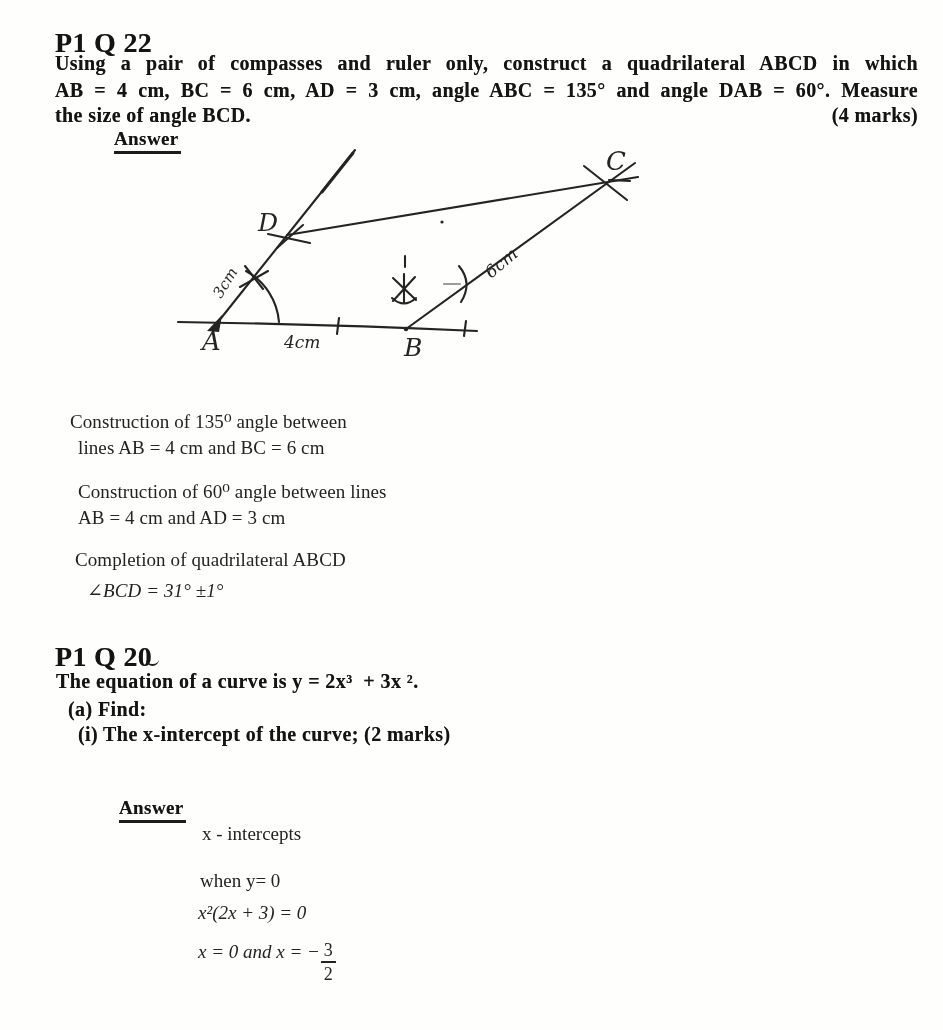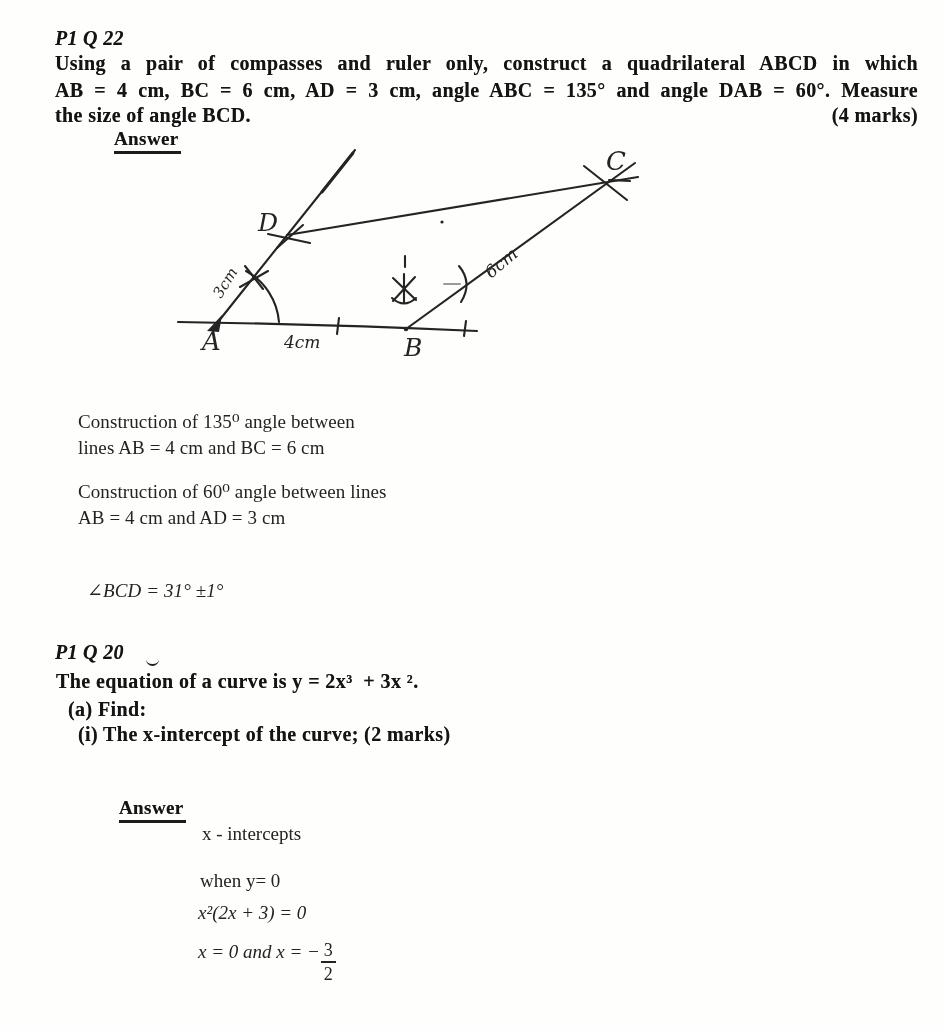--- a/index.html
+++ b/index.html
@@ -1,20 +1,20 @@
 <!DOCTYPE html>
 <html><head>
 <meta charset="utf-8">
 <style>
   html,body{margin:0;padding:0;background:#ffffff;}
   .page{position:relative;width:943px;height:1030px;background:#fefefd;overflow:hidden;
         color:#1f1f1f;font-family:"Liberation Serif","DejaVu Serif",serif;}
   .abs{position:absolute;}
   .pre{white-space:pre;}
-  .qhead{font-weight:700;font-style:italic;font-size:20px;letter-spacing:0.3px;color:#141414;
+  .qhead{font-weight:700;font-size:28px;letter-spacing:0.3px;color:#141414;
          text-shadow:0 0 0.5px rgba(20,20,20,0.55);}
   .bq{font-weight:700;font-size:20px;line-height:25px;letter-spacing:0.4px;color:#141414;
       text-shadow:0 0 0.6px rgba(20,20,20,0.55);}
   .jl{text-align:justify;text-align-last:justify;}
   .flexline{display:flex;justify-content:space-between;}
   .ansr{font-weight:700;font-size:19px;letter-spacing:0.4px;color:#141414;
         border-bottom:3px solid #1c1c1c;padding:0 2px 1px 0;
         text-shadow:0 0 0.5px rgba(20,20,20,0.55);}
   .note{font-size:19px;line-height:25px;letter-spacing:0.1px;color:#232323;}
   .mathit{font-style:italic;}
@@ -86,24 +86,25 @@
 
     <text x="202" y="350" font-size="26" font-style="italic">A</text>
     <text x="404" y="356" font-size="25" font-style="italic">B</text>
     <text x="606" y="170" font-size="26" font-style="italic">C</text>
     <text x="258" y="231" font-size="25" font-style="italic">D</text>
     <text x="284" y="348" font-size="17" font-style="italic">4cm</text>
     <text x="221" y="299" font-size="15" font-style="italic" transform="rotate(-58 221 299)">3cm</text>
     <text x="491" y="279" font-size="17" font-style="italic" transform="rotate(-40 491 279)">6cm</text>
   </svg>
 
-  <div class="abs note" style="left:78px;top:409px">Construction of 135⁰ angle between</div>
+  <div class="abs note" style="left:70px;top:409px">Construction of 135⁰ angle between</div>
   <div class="abs note" style="left:78px;top:435px">lines AB = 4 cm and BC = 6 cm</div>
   <div class="abs note" style="left:78px;top:479px">Construction of 60⁰ angle between lines</div>
   <div class="abs note" style="left:78px;top:505px">AB = 4 cm and AD = 3 cm</div>
+  <div class="abs note" style="left:75px;top:547px">Completion of quadrilateral ABCD</div>
   <div class="abs note mathit" style="left:87px;top:578px">∠BCD = 31° ±1°</div>
 
   <div class="abs qhead" style="left:55px;top:641px">P1 Q 20</div>
   <div class="abs squig" style="left:146px;top:657px"></div>
 
   <div class="abs bq pre" style="left:56px;top:669px">The equation of a curve is y = 2x³  + 3x ².</div>
   <div class="abs bq" style="left:68px;top:697px">(a) Find:</div>
   <div class="abs bq" style="left:78px;top:722px">(i) The x-intercept of the curve; (2 marks)</div>
 
   <div class="abs ansr" style="left:119px;top:797px">Answer</div>

